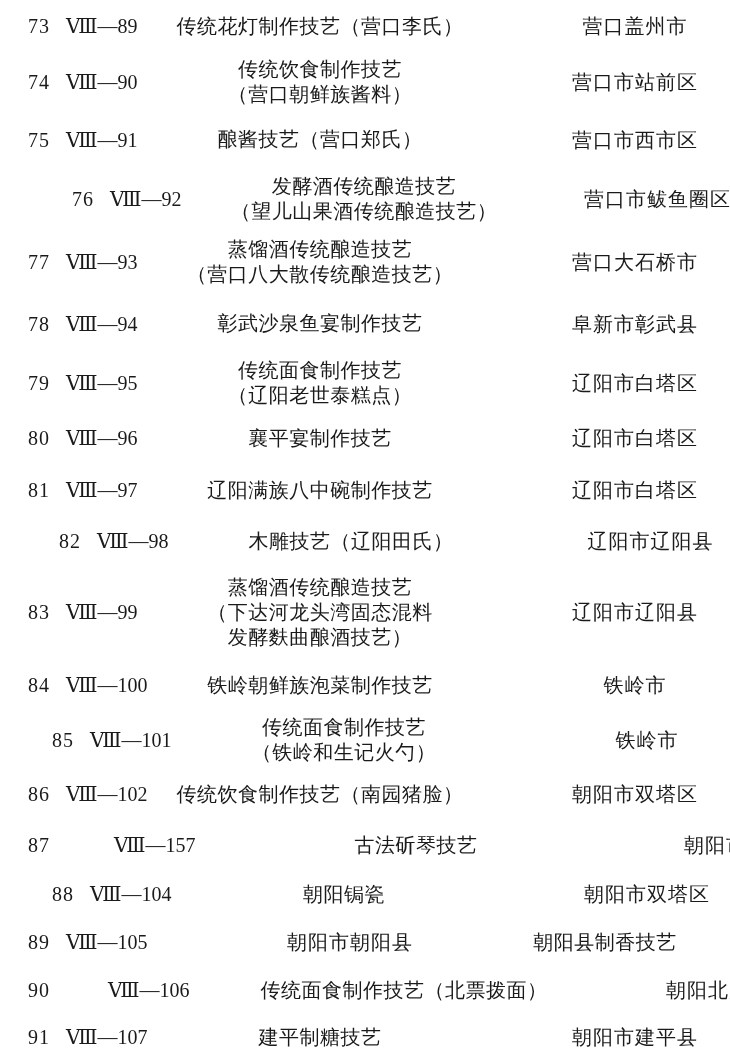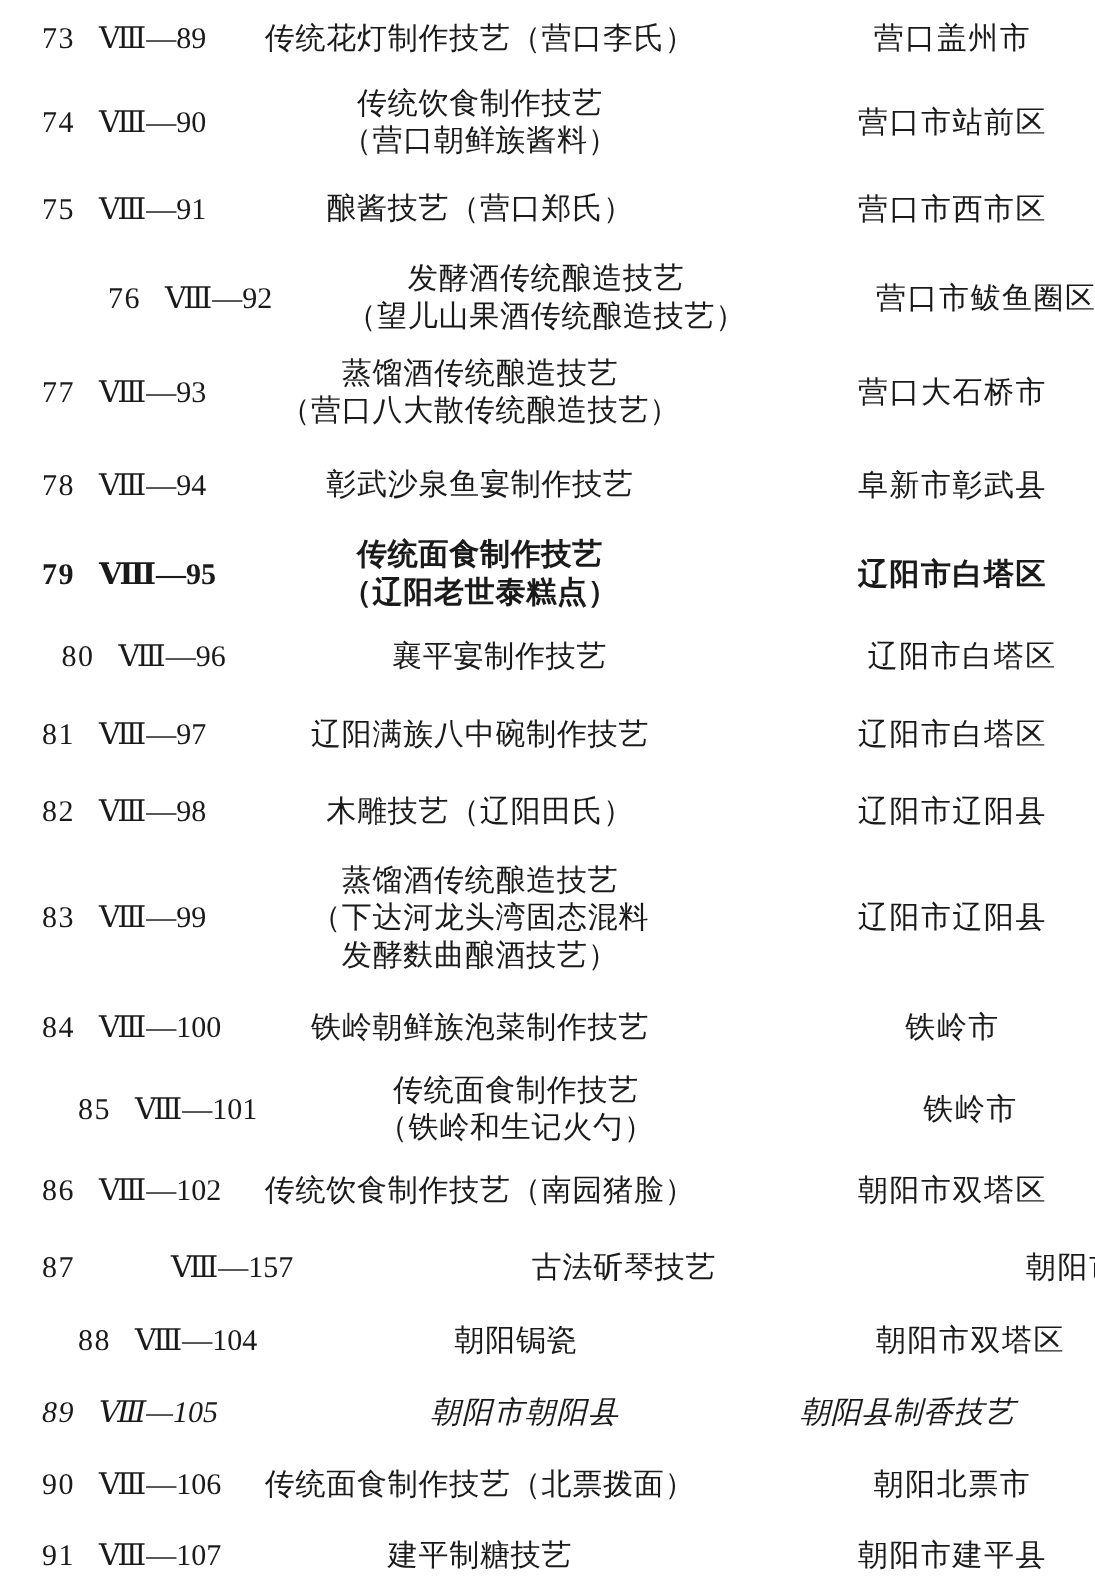--- a/index.html
+++ b/index.html
@@ -110,49 +110,49 @@
 
   <div class="row" style="height: 59px;">
     <div class="cell c-no">78</div>
     <div class="cell c-code">Ⅷ—94</div>
     <div class="cell c-name">
           <div class="name-line">彰武沙泉鱼宴制作技艺</div>
         </div>
     <div class="cell c-place">阜新市彰武县</div>
   </div>
 
-  <div class="row" style="height: 59px; font-weight: bold;">
+  <div class="row" style="height: 59px;">
     <div class="cell c-no">79</div>
     <div class="cell c-code">Ⅷ—95</div>
     <div class="cell c-name">
           <div class="name-line">传统面食制作技艺</div>
           <div class="name-line">（辽阳老世泰糕点）</div>
         </div>
     <div class="cell c-place">辽阳市白塔区</div>
   </div>
 
-  <div class="row" style="height: 52px; margin-left: 13px;">
+  <div class="row" style="height: 52px;">
     <div class="cell c-no">80</div>
     <div class="cell c-code">Ⅷ—96</div>
     <div class="cell c-name">
           <div class="name-line">襄平宴制作技艺</div>
         </div>
     <div class="cell c-place">辽阳市白塔区</div>
   </div>
 
   <div class="row" style="height: 52px;">
     <div class="cell c-no">81</div>
     <div class="cell c-code">Ⅷ—97</div>
     <div class="cell c-name">
           <div class="name-line">辽阳满族八中碗制作技艺</div>
         </div>
     <div class="cell c-place">辽阳市白塔区</div>
   </div>
 
-  <div class="row" style="height: 50px;">
+  <div class="row" style="height: 50px; padding-left: 31px;">
     <div class="cell c-no">82</div>
     <div class="cell c-code">Ⅷ—98</div>
     <div class="cell c-name">
           <div class="name-line">木雕技艺（辽阳田氏）</div>
         </div>
     <div class="cell c-place">辽阳市辽阳县</div>
   </div>
 
   <div class="row" style="height: 92px;">
     <div class="cell c-no">83</div>
@@ -204,30 +204,30 @@
 
   <div class="row" style="height: 48px; margin-left: 24px;">
     <div class="cell c-no">88</div>
     <div class="cell c-code">Ⅷ—104</div>
     <div class="cell c-name">
           <div class="name-line">朝阳锔瓷</div>
         </div>
     <div class="cell c-place">朝阳市双塔区</div>
   </div>
 
-  <div class="row" style="height: 48px; font-style: italic;">
+  <div class="row" style="height: 48px;">
     <div class="cell c-no">89</div>
     <div class="cell c-code">Ⅷ—105</div>
     <div class="cell c-place">朝阳市朝阳县</div>
     <div class="cell c-name">
           <div class="name-line">朝阳县制香技艺</div>
         </div>
   </div>
 
-  <div class="row" style="height: 48px;">
+  <div class="row" style="height: 48px; gap: 42px;">
     <div class="cell c-no">90</div>
     <div class="cell c-code">Ⅷ—106</div>
     <div class="cell c-name">
           <div class="name-line">传统面食制作技艺（北票拨面）</div>
         </div>
     <div class="cell c-place">朝阳北票市</div>
   </div>
 
   <div class="row" style="height: 46px;">
     <div class="cell c-no">91</div>

